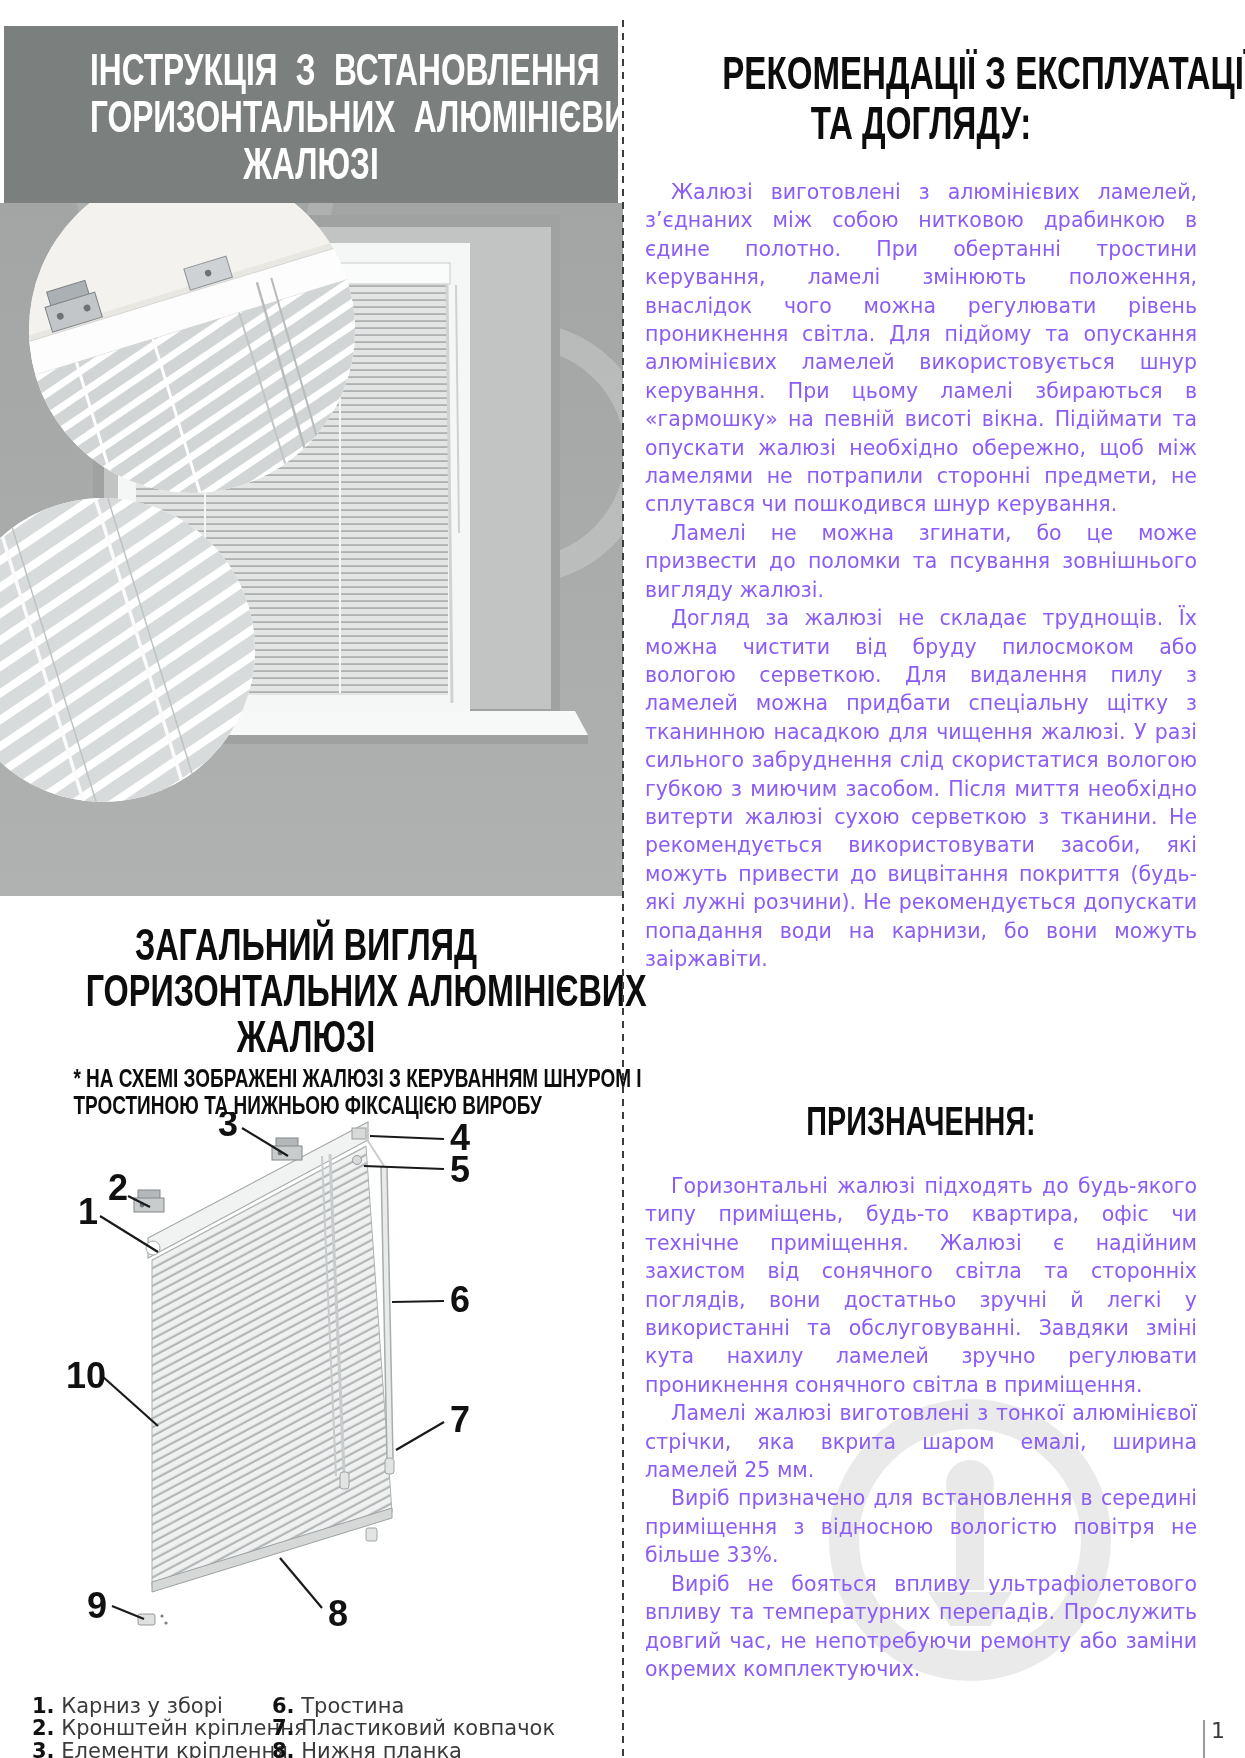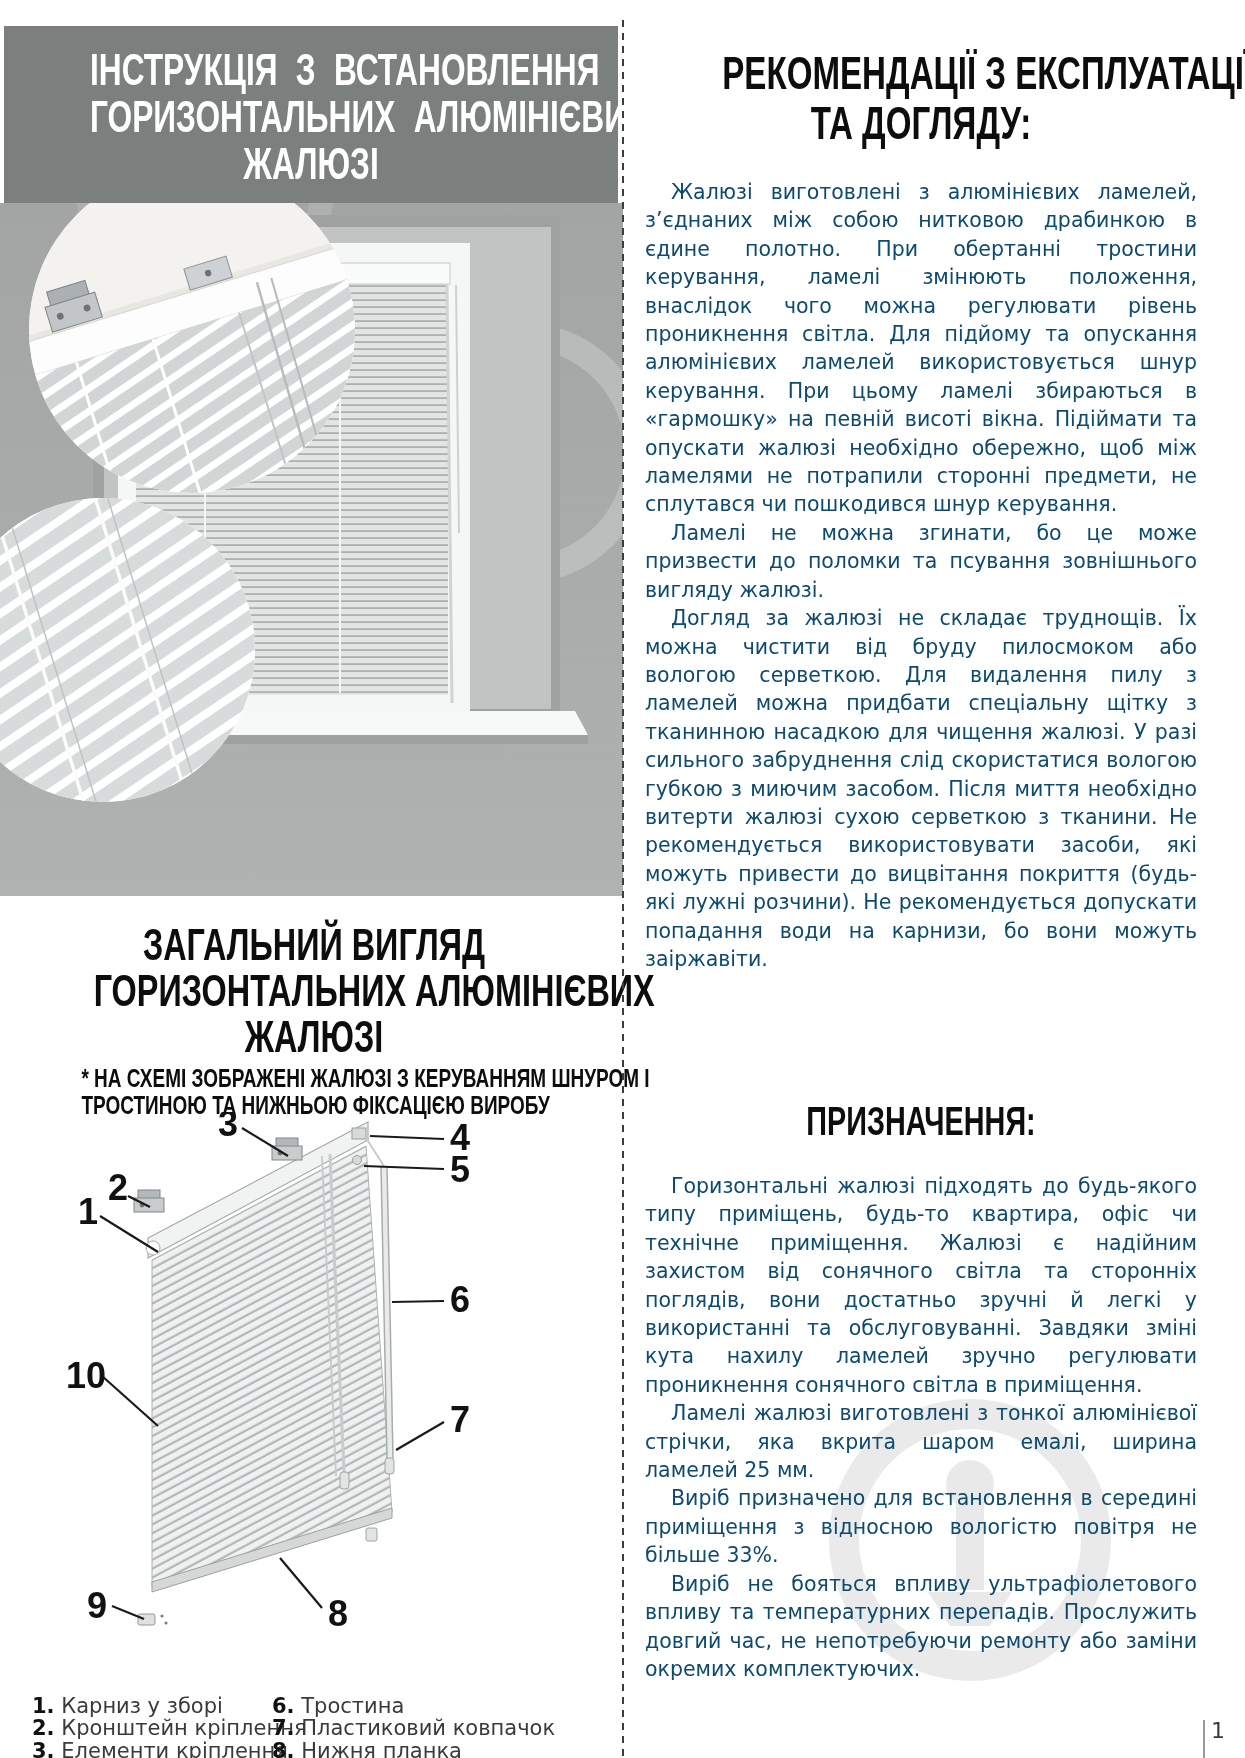--- a/index.html
+++ b/index.html
@@ -4,37 +4,37 @@
 <style>
   html,body{margin:0;padding:0;background:#ffffff;}
   .page{position:relative;width:1245px;height:1758px;background:#ffffff;overflow:hidden;
         font-family:"DejaVu Sans",sans-serif;color:#2d2d2d;margin-top:20px;}
   
   .photo{position:absolute;left:0;top:183px;width:623px;height:693px;}
   .header-block{position:absolute;left:4px;top:6px;width:614px;height:177px;background:#7b7f7d;}
   .cond{font-family:"Liberation Sans",sans-serif;font-weight:bold;}
   .cond .ln{white-space:nowrap;text-align:center;transform:scaleX(.72);transform-origin:50% 50%;}
   .header-block .ttl{padding-top:20px;color:#ffffff;font-size:44px;line-height:47px;word-spacing:.30em;}
-  .overview{position:absolute;left:0;top:902px;width:612px;color:#0d0d0d;padding-left:8px;}
+  .overview{position:absolute;left:0;top:902px;width:612px;color:#0d0d0d;}
   .overview .big{font-size:45px;line-height:46px;}
   .overview .note{font-size:25px;line-height:27px;margin-top:5px;}
   .overview .note .ln{transform:scaleX(.76);}
   .diagram{position:absolute;left:0;top:1092px;width:623px;height:540px;}
   .legend{position:absolute;top:1675px;font-size:21px;line-height:22.4px;color:#3a3a3a;}
   .legend .num{font-weight:bold;color:#111;}
   .legend-col1{left:32px;width:240px;}
   .legend-col2{left:272px;width:350px;}
   .legend div{white-space:nowrap;}
   
   .divider{position:absolute;left:622px;top:0;width:2px;height:1758px;
            background:repeating-linear-gradient(to bottom,#3c3c3c 0 7px,transparent 7px 13px);}
   
   .care-title{position:absolute;left:645px;top:28px;width:552px;color:#0d0d0d;font-size:46px;line-height:50px;}
   .body-text{position:absolute;left:645px;width:552px;font-size:20.5px;line-height:28.4px;
-             text-align:justify;color:#0c4a6e;z-index:2;}
+             text-align:justify;color:#8b5cf6;z-index:2;}
   .body-text p{margin:0;text-indent:26px;}
   .care-body{top:158px;}
   .purpose-title{position:absolute;left:645px;top:1076px;width:552px;color:#0d0d0d;font-size:40px;line-height:50px;}
   .purpose-body{top:1152px;}
   .wm-right{position:absolute;left:810px;top:1360px;width:320px;height:330px;z-index:0;}
   .page-rule{position:absolute;left:1203px;top:1700px;width:2px;height:58px;background:#9a9a9a;}
   .page-number{position:absolute;left:1211px;top:1698px;font-size:22px;color:#3a3a3a;}
 </style>
 </head>
 <body>

